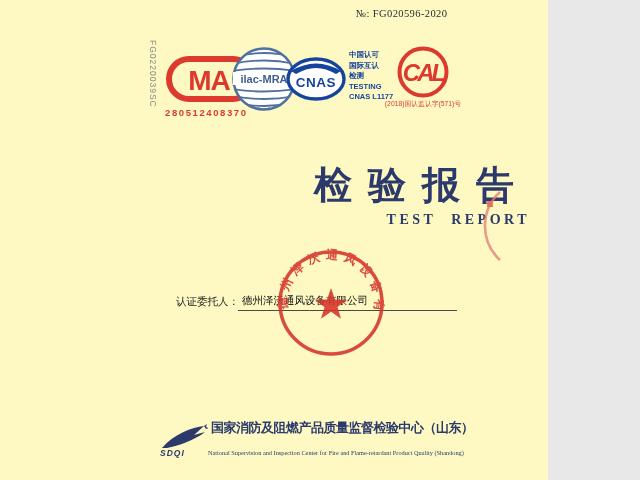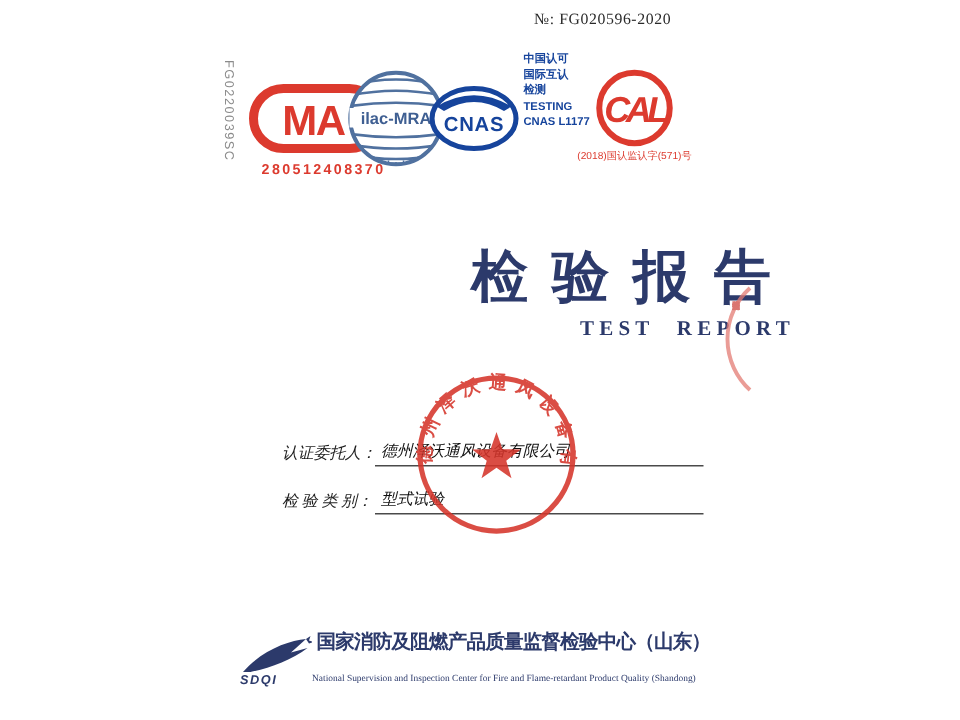--- a/index.html
+++ b/index.html
@@ -1,42 +1,42 @@
 <!DOCTYPE html>
 <html><head>
 <meta charset="utf-8">
 <style>
   html,body{margin:0;padding:0;background:#e8e8e8;}
   .page{
-    position:relative;width:640px;height:480px;background:#ffffff;
+    position:relative;width:548px;height:480px;background:#fef9c3;
     overflow:hidden;font-family:"Liberation Sans",sans-serif;
   }
   
   .report-no{position:absolute;left:356px;top:8px;font-family:"Liberation Serif",serif;
     font-size:10.5px;color:#2a2a2a;letter-spacing:.4px;}
   
   .side-code{position:absolute;left:148px;top:40px;writing-mode:vertical-rl;
     font-size:8.5px;color:#8a8a8a;letter-spacing:1px;}
   
-  .cma{position:absolute;left:165px;top:54px;width:92px;text-align:right;}
+  .cma{position:absolute;left:165px;top:54px;width:92px;text-align:left;}
   .cma .num{font-size:9.5px;font-weight:bold;color:#dc3a2e;letter-spacing:1.6px;margin-top:-1px;}
   .ilac{position:absolute;left:230px;top:45px;}
   .cnas{position:absolute;left:285px;top:56px;}
-  .cnas-side{position:absolute;left:349px;top:34px;width:52px;color:#16449c;}
+  .cnas-side{position:absolute;left:349px;top:50px;width:52px;color:#16449c;}
   .cnas-side div{font-size:7.5px;font-weight:bold;line-height:10.6px;white-space:nowrap;}
   .cal{position:absolute;left:393px;top:45px;}
   .cal-cap{position:absolute;left:383px;top:99px;width:80px;text-align:center;
     font-size:6.8px;color:#dc3a2e;white-space:nowrap;}
   
   .title-wrap{position:absolute;left:130px;top:163px;width:400px;text-align:right;color:#2c3a6b;}
   .title-zh{font-size:38px;font-weight:bold;letter-spacing:16px;padding-left:16px;line-height:44px;}
   .title-en{margin-top:5px;font-family:"Liberation Serif",serif;font-weight:bold;
     font-size:14px;letter-spacing:3.5px;word-spacing:8px;}
   
-  .fields{position:absolute;left:188px;top:291px;font-style:italic;}
+  .fields{position:absolute;left:176px;top:291px;}
   .frow{display:flex;align-items:flex-end;height:20px;margin-bottom:11.5px;}
   .flabel{width:62px;font-family:"Liberation Serif",serif;font-size:10.5px;color:#1d1d1d;
     white-space:nowrap;padding-bottom:2px;}
   .flabel.tight{transform:scaleX(.86);transform-origin:left bottom;}
   .fvalue{width:215px;border-bottom:1px solid #4a4a4a;font-family:"Liberation Serif",serif;
     font-size:10.5px;color:#101010;padding:0 0 2px 4px;white-space:nowrap;overflow:visible;}
   
   .stamp-main{position:absolute;left:276px;top:248px;width:110px;height:110px;opacity:.88;}
   .stamp-partial{position:absolute;left:470px;top:168px;width:34px;height:110px;overflow:hidden;opacity:.75;}
   .stamp-partial .ptxt{position:absolute;left:11px;top:28px;height:58px;width:12px;overflow:hidden;
@@ -116,24 +116,20 @@
   <div class="title-wrap">
     <div class="title-zh">检验报告</div>
     <div class="title-en">TEST REPORT</div>
   </div>
 
   <div class="fields">
     <div class="frow">
       <span class="flabel">认证委托人：</span>
       <span class="fvalue">德州泽沃通风设备有限公司</span>
     </div>
-    <div class="frow">
-      <span class="flabel">检 验 类 别：</span>
-      <span class="fvalue">型式试验</span>
-    </div>
   </div>
 
   <svg class="stamp-main" viewBox="0 0 110 110">
     <defs>
       <path id="sealArc" d="M 14,71 A 44,44 0 1 1 96,71" fill="none"></path>
     </defs>
     <circle cx="55" cy="55" r="51" fill="none" stroke="#d5352b" stroke-width="3.5"></circle>
     <polygon points="55,40 59,51.5 71.2,51.7 61.5,59.1 65,70.8 55,63.8 45,70.8 48.5,59.1 38.8,51.7 51,51.5" fill="#d5352b"></polygon>
     <text font-size="12" font-weight="bold" fill="#d5352b" letter-spacing="5.5" font-family="Liberation Sans, sans-serif">
       <textPath href="#sealArc" startOffset="10">德州泽沃通风设备有限公司</textPath>

